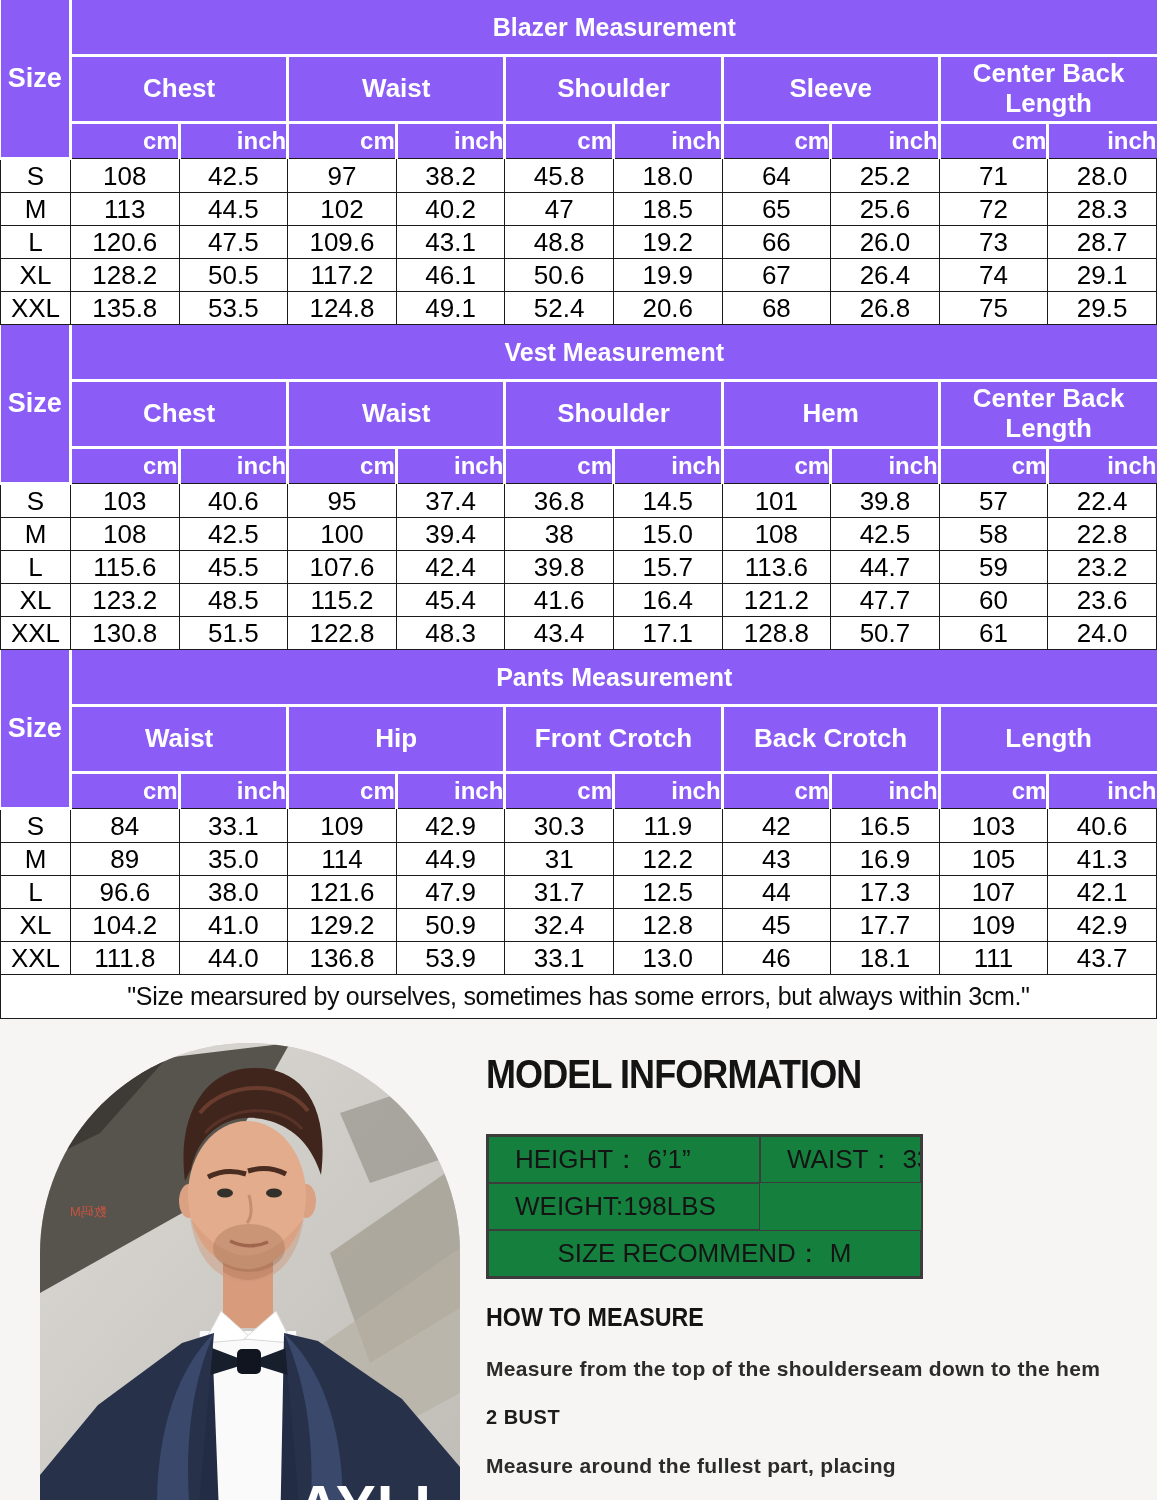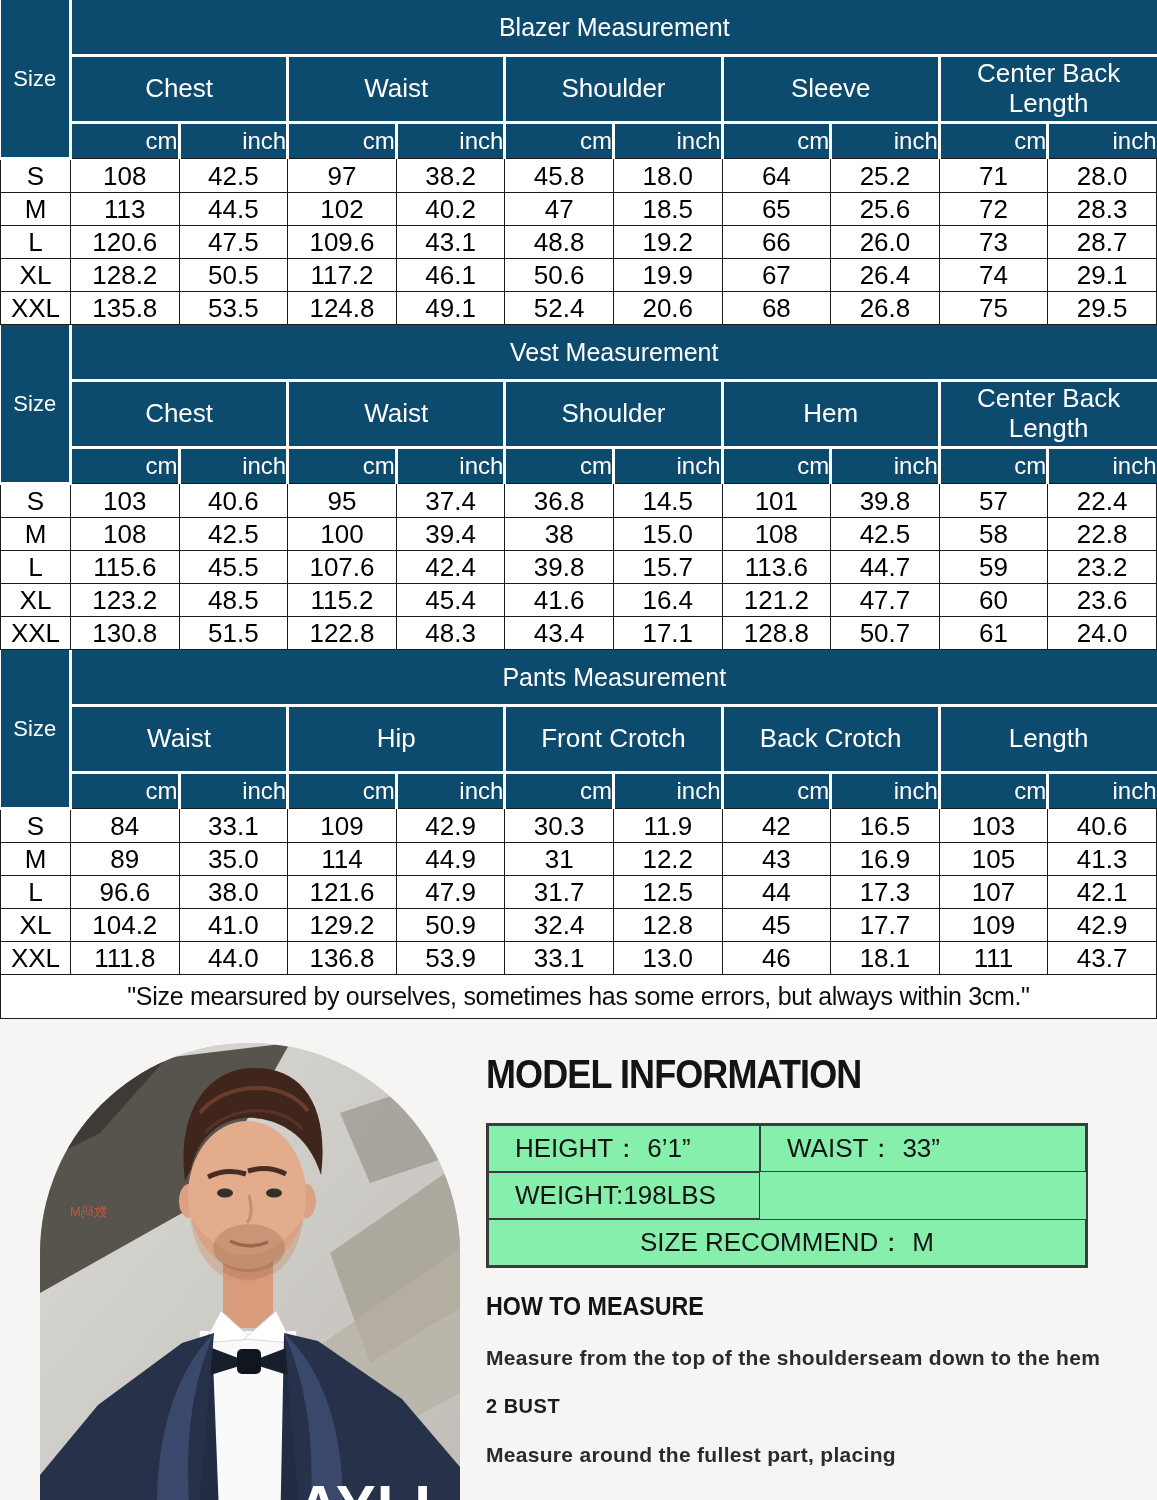--- a/index.html
+++ b/index.html
@@ -6,28 +6,28 @@
   .page{
     position:relative;width:1157px;height:1500px;overflow:hidden;
     background:#ffffff;font-family:"Liberation Sans",sans-serif;color:#111;
   }
   
   .tables-section{width:1157px;}
   table.size-table{border-collapse:collapse;table-layout:fixed;width:1157px;}
   table.size-table col.col-size{width:70px;}
   .size-table th,.size-table td{padding:0;text-align:center;vertical-align:middle;}
   .size-table .h{
-    background:#0c4a6e;color:#fff;font-weight:normal;
+    background:#8b5cf6;color:#fff;font-weight:bold;
     border:3px solid #fff;
     margin-top:12px;
   }
   .size-table tr:first-child .h{border-top:0;}
   .size-table .h:first-child{border-left:0;}
   .size-table .h:last-child{border-right:0;}
-  .size-table .size-h{font-size:22px;border-left:0;}
+  .size-table .size-h{font-size:27px;border-left:0;}
   .size-table .title-h{height:54px;font-size:25px;border-right:0;}
   .size-table .group-h{height:64px;font-size:26px;line-height:1.15;}
   .size-table .unit-h{height:34px;font-size:24px;border-bottom:0;text-align:right;}
   .size-table td.d{
     background:#fff;color:#000;border:1px solid #1b1b1b;
     height:32px;font-size:26px;line-height:1;
   }
   .size-table td.size-d{font-size:26px;}
   .note{
     box-sizing:border-box;width:1157px;height:44px;line-height:42px;
@@ -49,22 +49,22 @@
     position:absolute;left:30px;top:160px;color:#d85540;font-size:13px;
     transform:scaleX(-1);opacity:.85;
   }
   
   .model-col{position:absolute;left:486px;top:0;width:660px;}
   .mi-title{
     margin:33px 0 0 0;font-size:40px;font-weight:800;letter-spacing:-1px;color:#141414;
     transform:scaleX(.9);transform-origin:left center;white-space:nowrap;
   }
   .info-grid{
-    margin-top:26px;width:602px;box-sizing:border-box;
-    border:2px solid #3c3c3c;background:#86efac;
+    margin-top:37px;width:437px;box-sizing:border-box;
+    border:2px solid #3c3c3c;background:#15803d;
     display:grid;grid-template-columns:272px 1fr;
   }
   .info-cell{
     box-sizing:border-box;height:47px;line-height:45px;border:1px solid #3c3c3c;
     font-size:26px;color:#141414;padding-left:26px;white-space:nowrap;overflow:hidden;
   }
   .info-cell .val{margin-left:8px;}
   .info-cell.span2{grid-column:1 / span 2;text-align:center;padding-left:0;}
   .htm-title{
     margin:24px 0 0 0;font-size:25px;font-weight:800;color:#141414;

